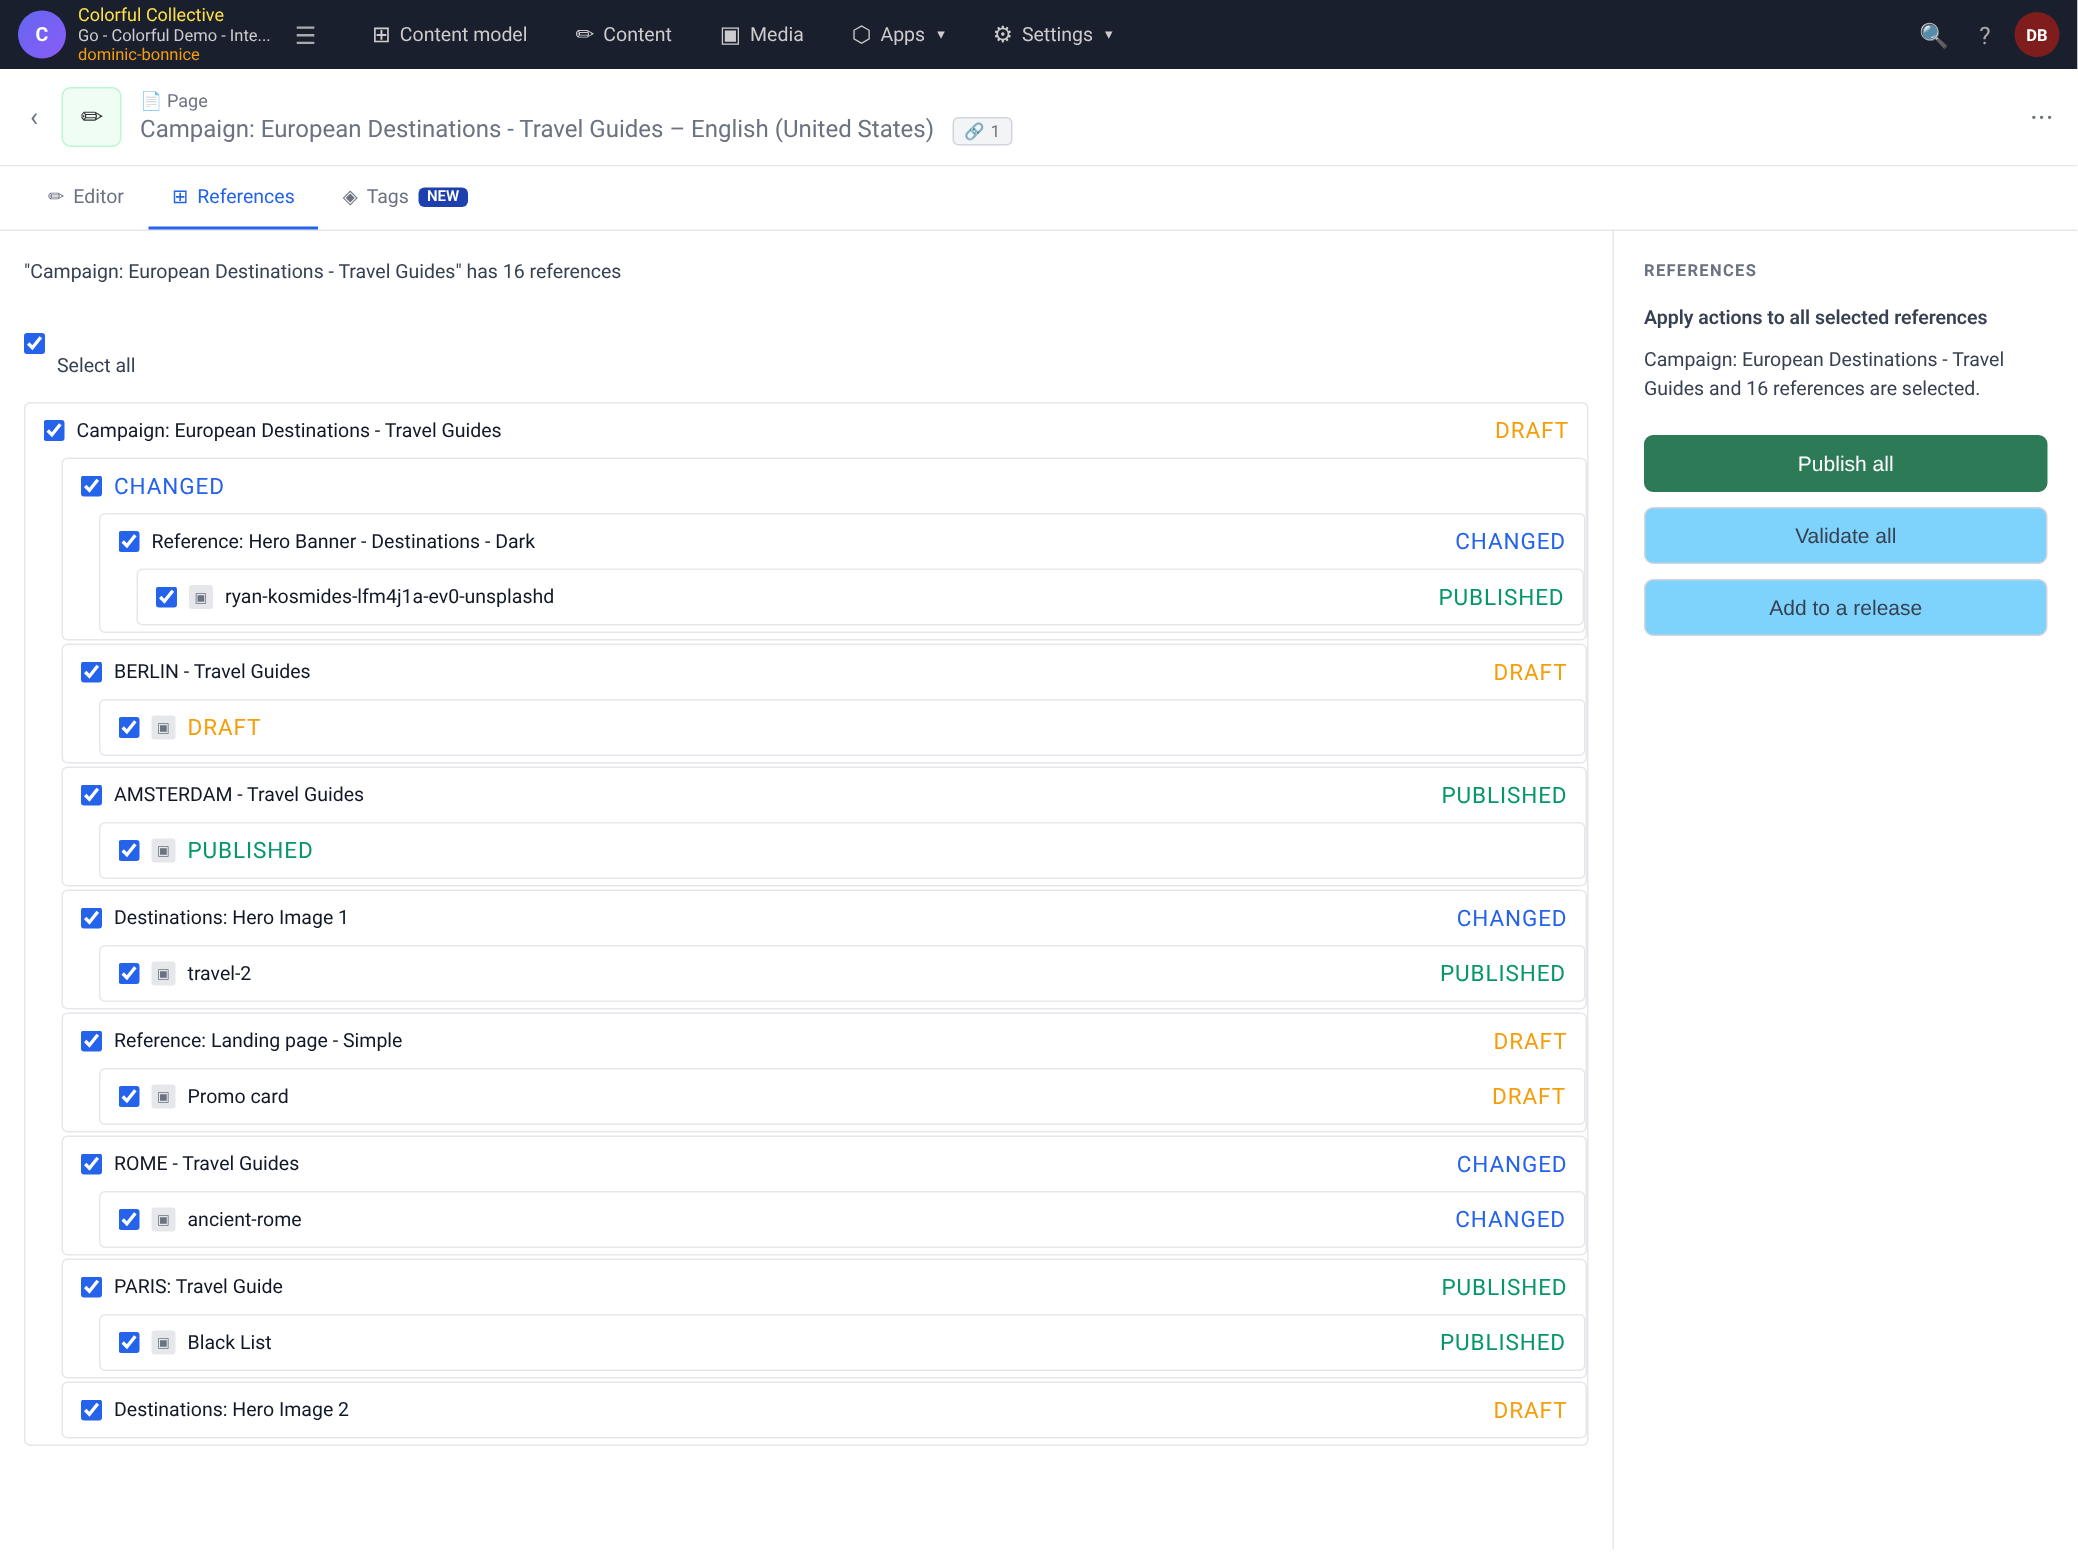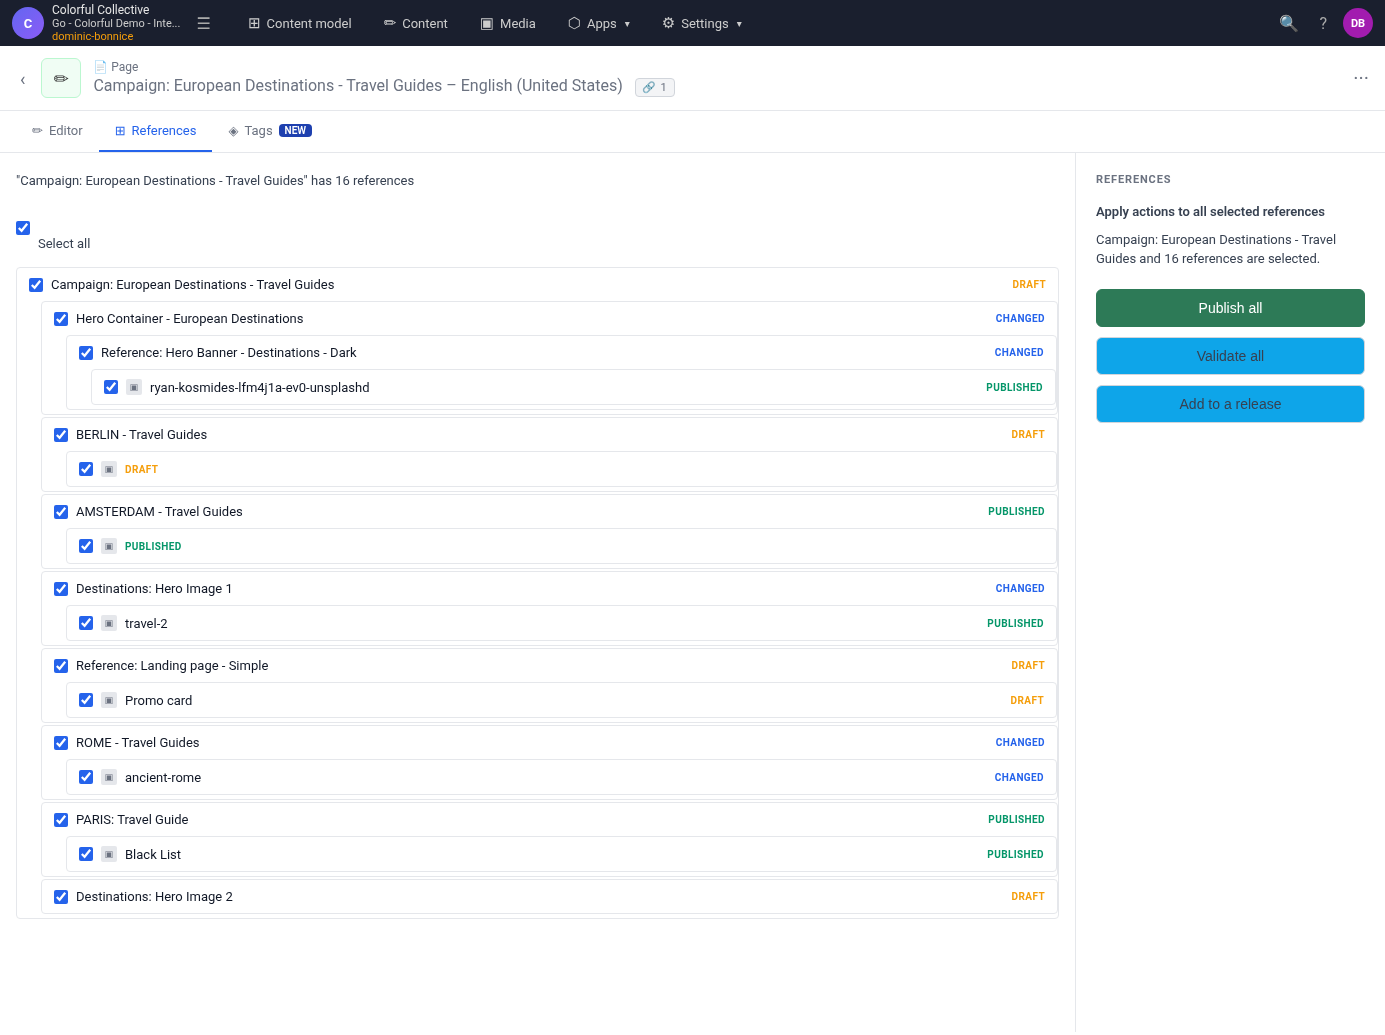--- a/index.html
+++ b/index.html
@@ -22,21 +22,21 @@
       min-width: 220px;
     }
     .nav-brand-logo {
       width: 32px; height: 32px;
       background: linear-gradient(135deg, #6366f1, #8b5cf6);
       border-radius: 50%;
       display: flex; align-items: center; justify-content: center;
       font-weight: bold; font-size: 13px; color: white;
     }
     .nav-brand-text { display: flex; flex-direction: column; }
-    .nav-brand-title { font-size: 12px; color: #e5e5e5; }
+    .nav-brand-title { font-size: 12px; color: #fde047; }
     .nav-brand-subtitle { font-size: 11px; color: #ccc; white-space: nowrap; overflow: hidden; text-overflow: ellipsis; max-width: 130px; }
     .nav-brand-tag { color: #f59e0b; font-size: 11px; }
     .nav-menu-btn { color: #aaa; margin-left: 8px; cursor: pointer; font-size: 16px; }
 
     .nav-items {
       display: flex;
       align-items: center;
       gap: 0;
       flex: 1;
     }
@@ -60,21 +60,21 @@
       gap: 12px;
     }
     .nav-icon-btn {
       color: #aaa;
       cursor: pointer;
       font-size: 16px;
       padding: 4px;
     }
     .nav-avatar {
       width: 30px; height: 30px;
-      background: #a21caf;
+      background: #7f1d1d;
       border-radius: 50%;
       display: flex; align-items: center; justify-content: center;
       font-size: 11px; color: #fff; font-weight: bold;
       cursor: pointer;
     }
 
     
     .sub-header {
       background: #fff;
       border-bottom: 1px solid #e5e7eb;
@@ -192,22 +192,22 @@
       align-items: center;
       padding: 9px 12px;
       gap: 8px;
     }
     .ref-item-label {
       flex: 1;
       font-size: 13px;
       color: #111827;
     }
     .status-badge {
-      font-size: 10px;
-      font-weight: 700;
+      font-size: 15px;
+      font-weight: 400;
       letter-spacing: 0.04em;
     }
     .status-draft { color: #f59e0b; }
     .status-changed { color: #2563eb; }
     .status-published { color: #059669; }
 
     .ref-children {
       margin-left: 24px;
       display: flex;
       flex-direction: column;
@@ -279,21 +279,21 @@
       border: 1px solid #d1d5db;
       margin-bottom: 10px;
       text-align: center;
     }
     .sidebar-btn-primary {
       background: #2d7a57;
       color: #fff;
       border-color: #2d7a57;
     }
     .sidebar-btn-secondary {
-      background: #0ea5e9;
+      background: #7dd3fc;
       color: #374151;
       border-color: #d1d5db;
     }
   </style>
 </head>
 <body>
 
 <nav class="top-nav">
   <div class="nav-brand">
     <div class="nav-brand-logo">C</div>
@@ -387,21 +387,20 @@
           <input type="checkbox" checked="" style="">
           <span class="ref-item-label">Campaign: European Destinations - Travel Guides</span>
           <span class="status-badge status-draft">DRAFT</span>
         </div>
 
         <div class="ref-children">
 
           <div class="ref-child">
             <div class="ref-item-row">
               <input type="checkbox" checked="" style="">
-              <span class="ref-item-label">Hero Container - European Destinations</span>
               <span class="status-badge status-changed">CHANGED</span>
             </div>
             <div class="ref-grandchildren">
               <div class="ref-child">
                 <div class="ref-item-row">
                   <input type="checkbox" checked="" style="">
                   <span class="ref-item-label">Reference: Hero Banner - Destinations - Dark</span>
                   <span class="status-badge status-changed">CHANGED</span>
                 </div>
                 <div class="ref-grandchildren">

